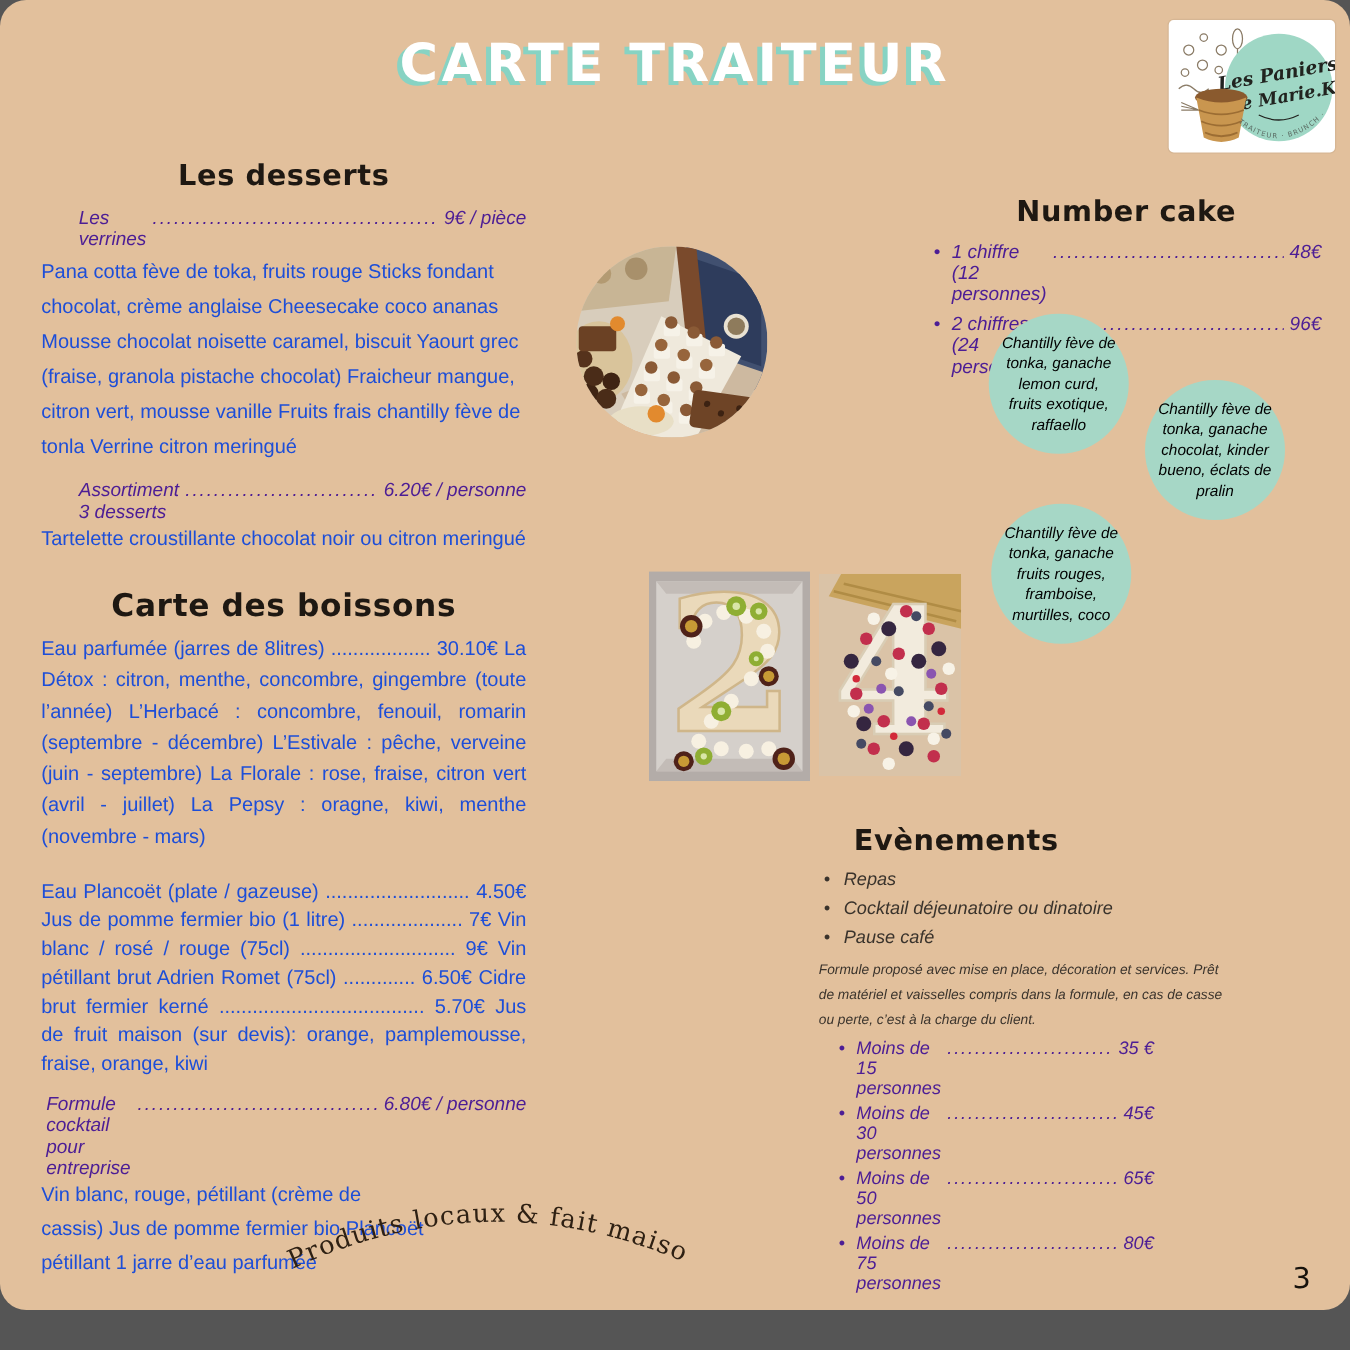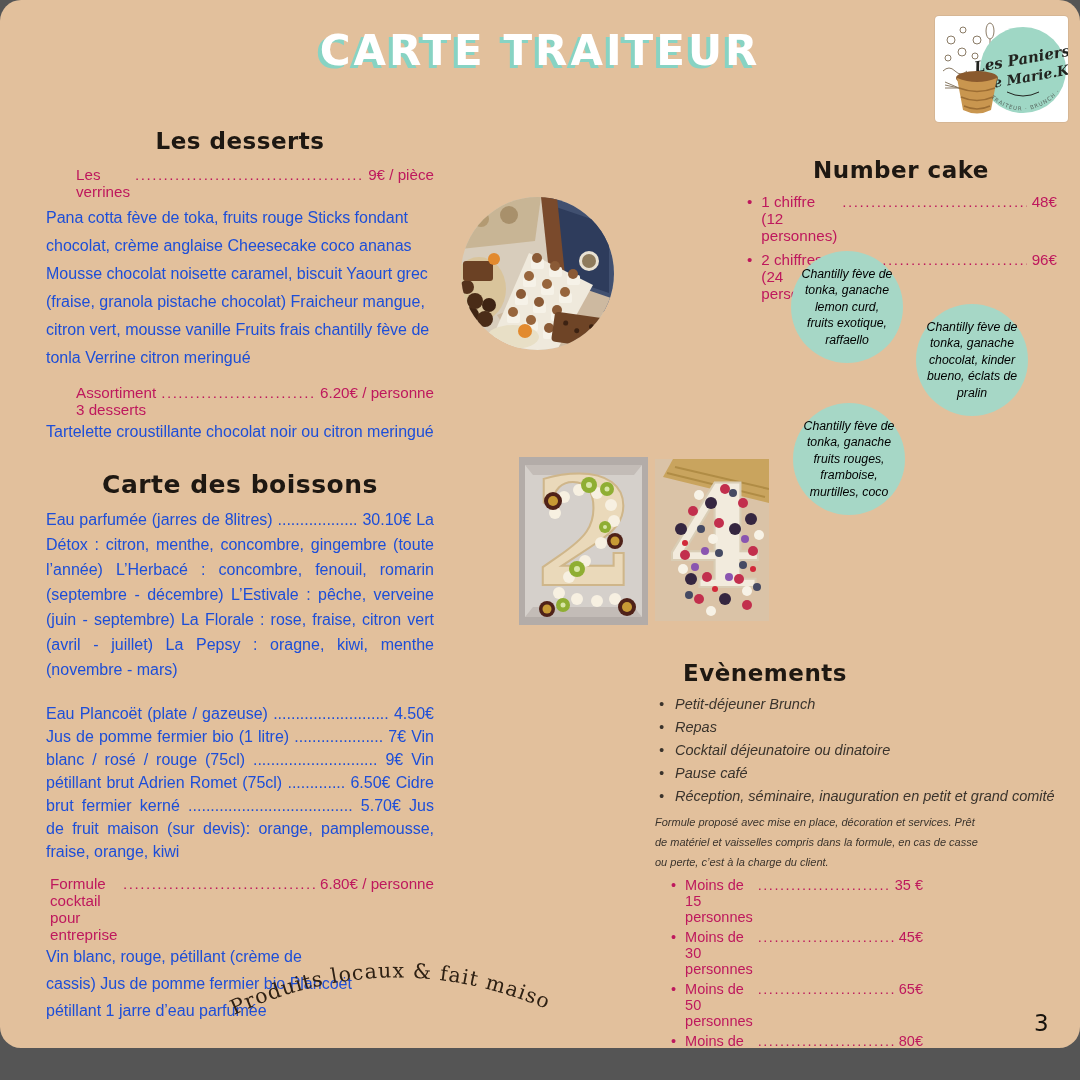--- a/index.html
+++ b/index.html
@@ -11,34 +11,34 @@
   .h-title{position:absolute;top:26px;left:0;width:100%;text-align:center;
            font-family:"DejaVu Sans",sans-serif;font-size:42px;font-weight:800;letter-spacing:3px;
            color:#ffffff;text-shadow:-4px 3px 0 #87d3c3;}
 
   h2{font-family:"DejaVu Sans",sans-serif;font-weight:800;color:#1e1812;letter-spacing:.5px}
   .h-center{text-align:center}
 
   .logo-card{position:absolute;left:935px;top:16px;width:133px;height:106px;background:#fff;
              border-radius:4px;box-shadow:0 0 0 1px rgba(0,0,0,.05);overflow:hidden}
 
-  .col-left{position:absolute;left:46px;top:128px;width:388px}
+  .col-left{position:absolute;left:33px;top:128px;width:388px}
   .h-desserts{font-size:23px;margin-bottom:12px}
   .h-boissons{font-size:25px;margin:24px 0 8px}
 
   .body-text{font-size:16px;color:#1d4ed8}
   .lh28{line-height:28px}
   .lh25{line-height:25px}
   .lh23{line-height:23px}
   .lh27{line-height:27px}
   .just{text-align:justify}
   .prewrap{white-space:pre-line}
   .mt12{margin-top:12px}.mt16{margin-top:12px}.mt20{margin-top:20px}.mt22{margin-top:22px}
 
-  .leader{display:flex;align-items:baseline;font-size:15.2px;color:#be185d}
+  .leader{display:flex;align-items:baseline;font-style:italic;font-size:15.2px;color:#4c1d95}
   .leader.indent{padding-left:30px}
   .leader .dots{flex:1 1 auto;overflow:hidden;white-space:nowrap;margin:0 5px;min-width:0}
   .leader .dots::before{content:"...........................................................................................................";letter-spacing:1.5px}
   .leader .price{flex:0 0 auto}
 
   .nc-section{position:absolute;left:745px;top:157px;width:312px}
   .h-numbercake{font-size:23px;margin-bottom:10px}
   .nc-row{margin-bottom:7px;font-size:15.2px}
   .nc-row::before{content:"•";margin:0 9px 0 2px;font-style:normal}
 
@@ -342,25 +342,23 @@
     </div>
   </section>
 
   <div class="bubble bubble-1">Chantilly fève de tonka, ganache lemon curd, fruits exotique, raffaello</div>
   <div class="bubble bubble-2">Chantilly fève de tonka, ganache chocolat, kinder bueno, éclats de pralin</div>
   <div class="bubble bubble-3">Chantilly fève de tonka, ganache fruits rouges, framboise, murtilles, coco</div>
 
   <section class="events">
     <h2 class="h-events">Evènements</h2>
     <ul class="ev-list">
-      <li>Petit-déjeuner Brunch</li>
       <li>Repas</li>
       <li>Cocktail déjeunatoire ou dinatoire</li>
       <li>Pause café</li>
-      <li>Réception, séminaire, inauguration en petit et grand comité</li>
     </ul>
     <p class="note">Formule proposé avec mise en place, décoration et services. Prêt de matériel et vaisselles compris dans la formule, en cas de casse ou perte, c’est à la charge du client.</p>
     <ul class="price-list">
       <li class="leader">
         <span>Moins de 15 personnes</span>
         <span class="dots"></span>
         <span class="price">35 €</span>
       </li>
       <li class="leader">
         <span>Moins de 30 personnes</span>

